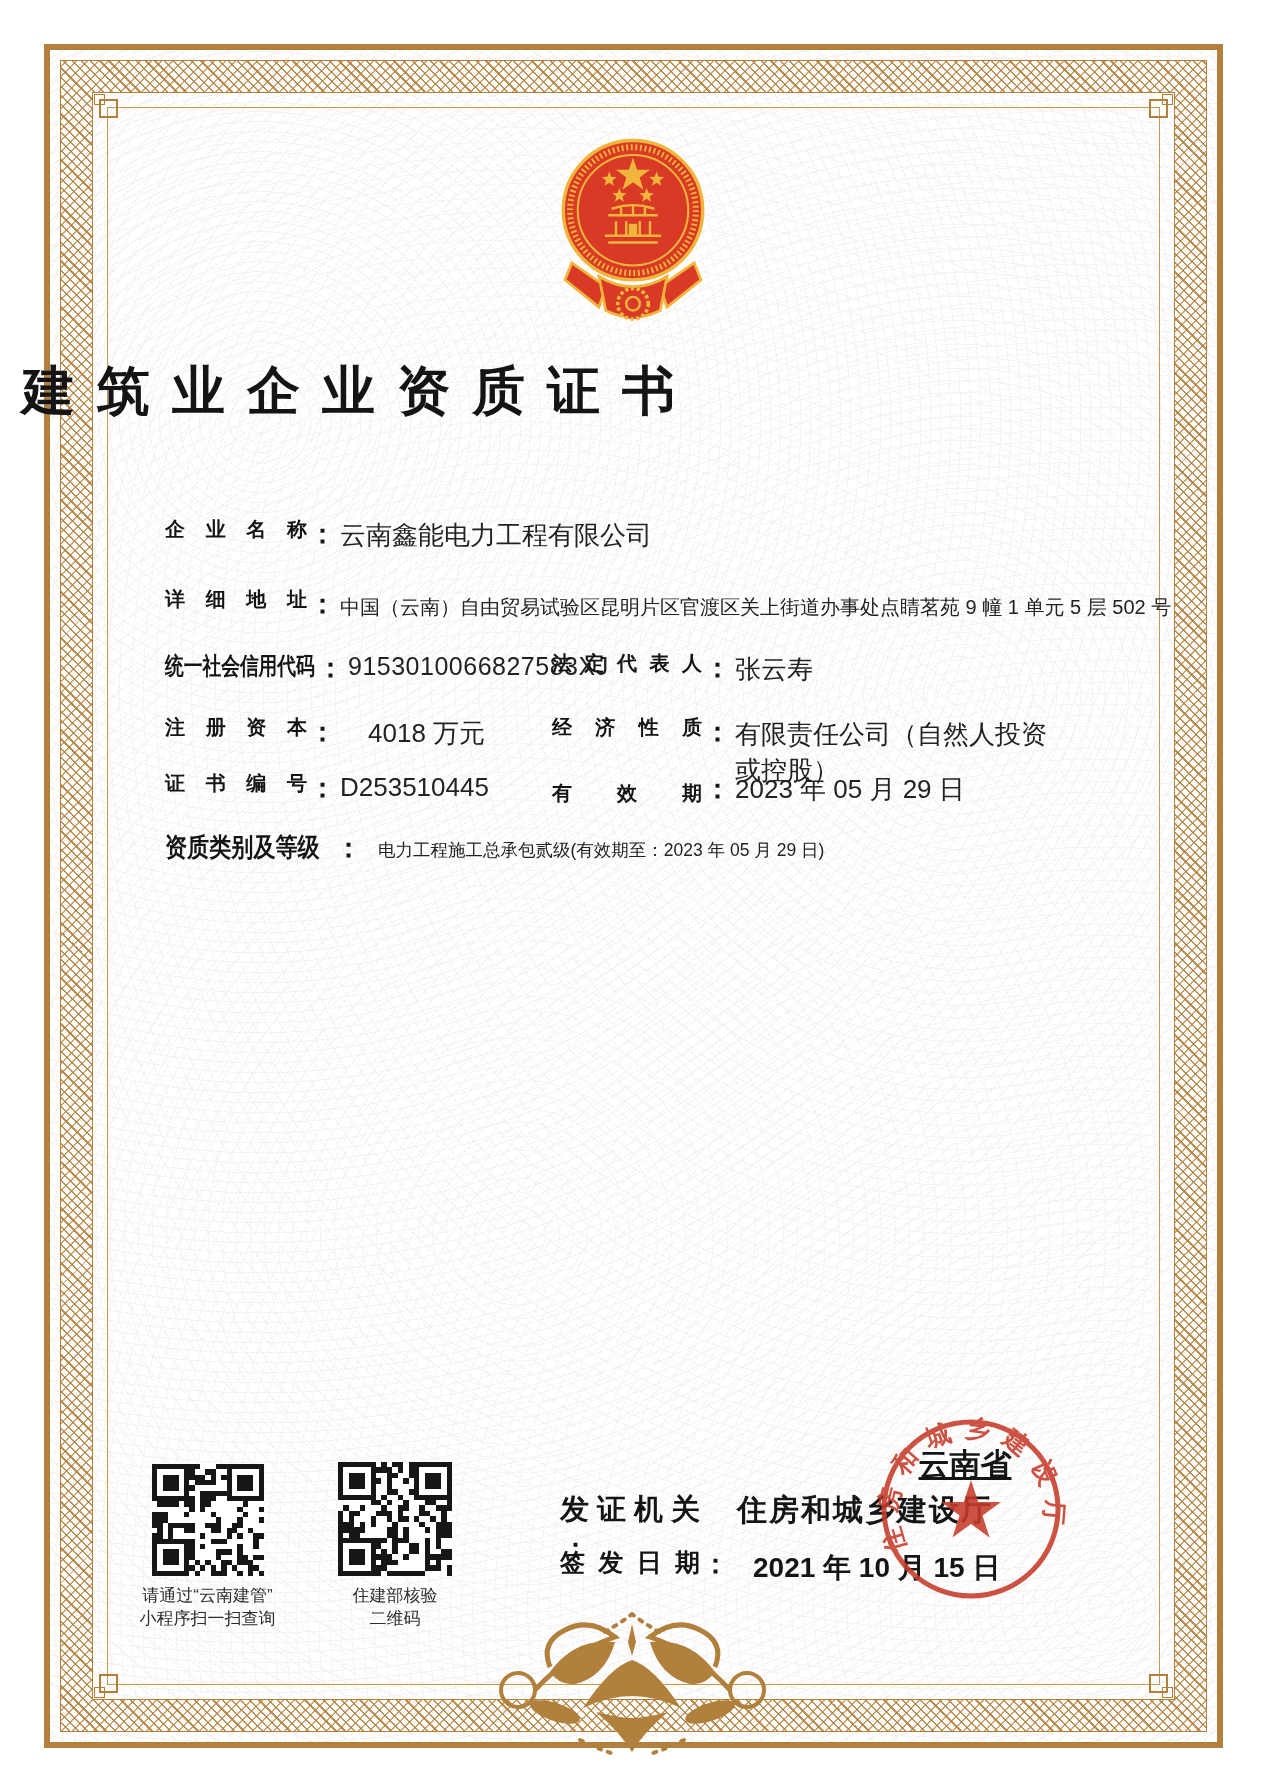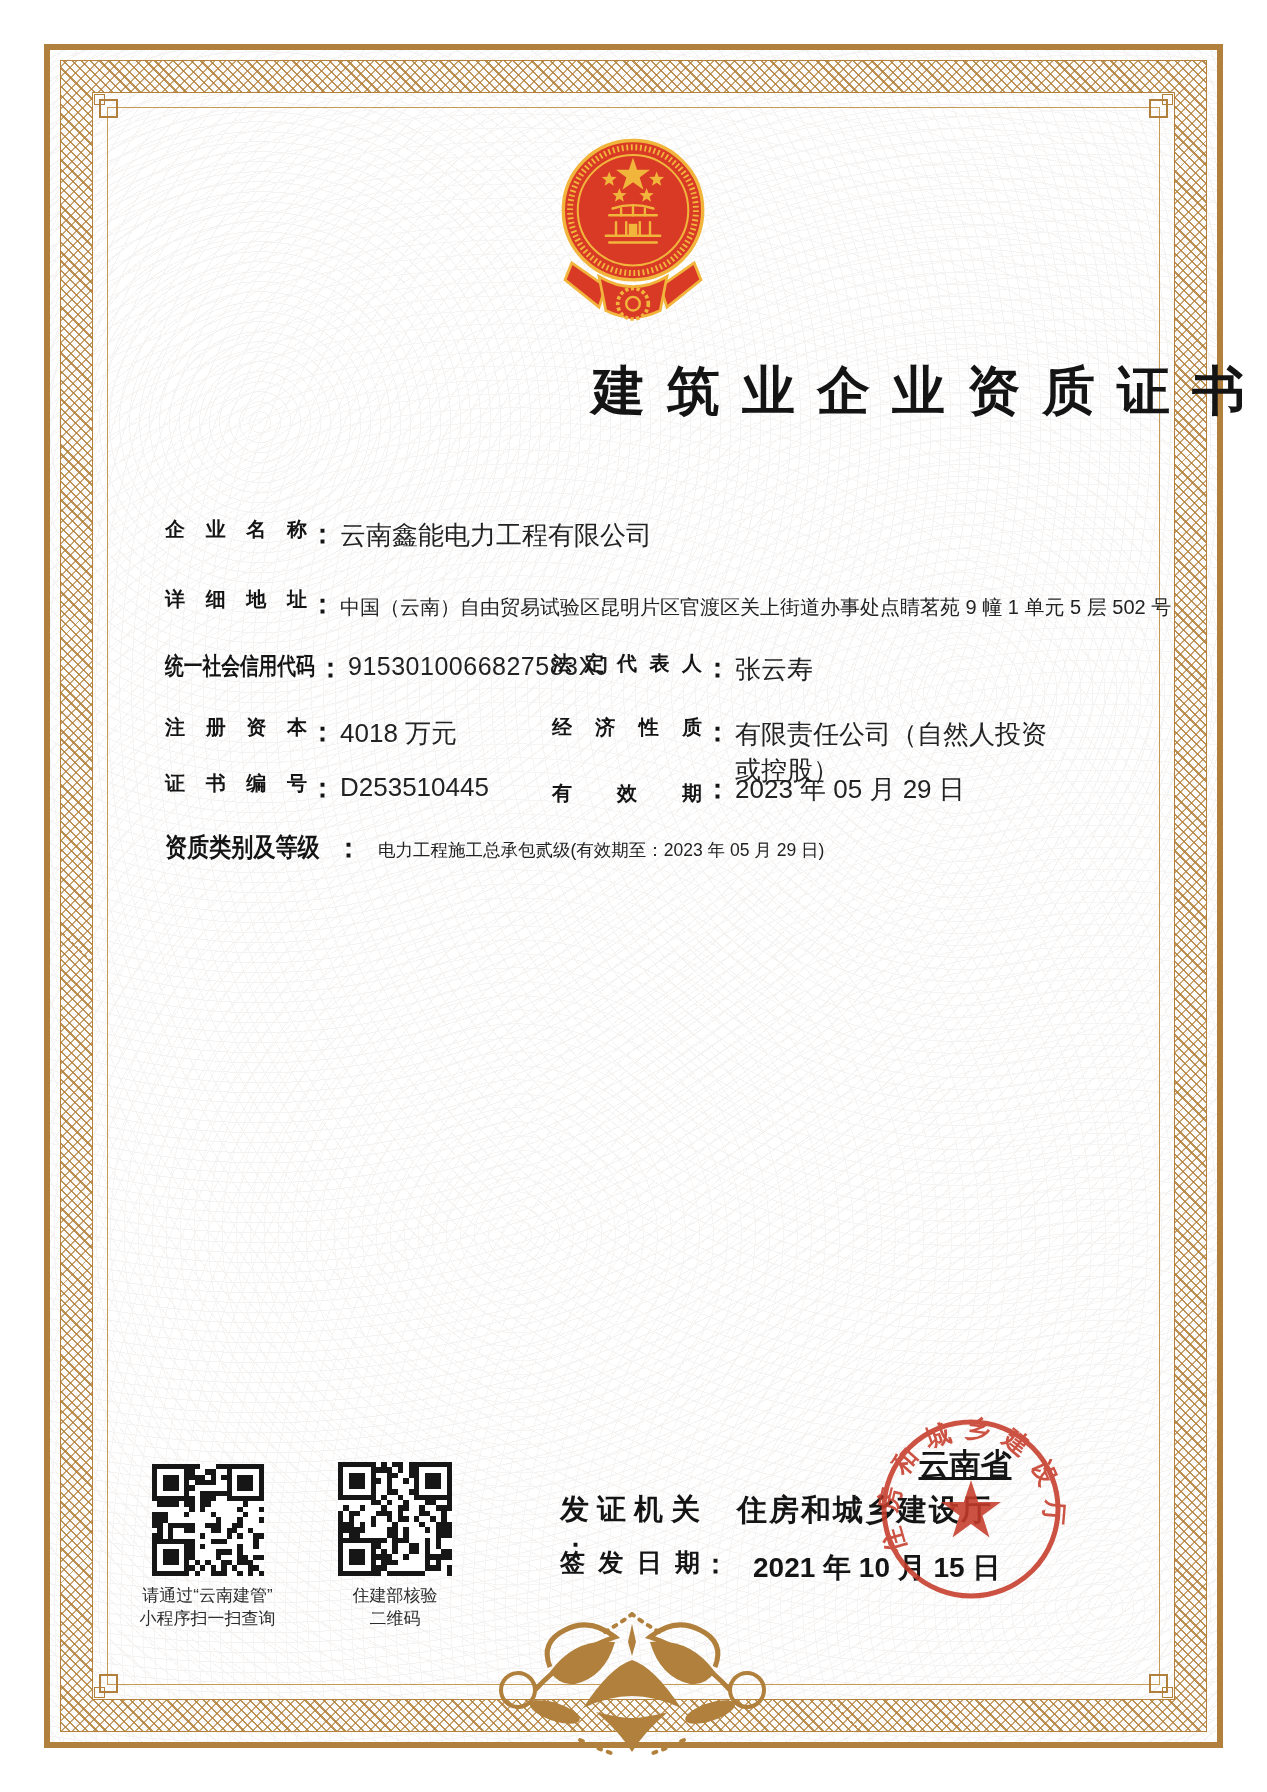--- a/index.html
+++ b/index.html
@@ -28,21 +28,21 @@
   .band-edge-inner{position:absolute;inset:92px;border:1.5px solid #b5813a;}
   .line-inner{position:absolute;inset:107px;border:1px solid #c49a55;}
   .corner-sq{position:absolute;width:15px;height:15px;border:2px solid #b0803c;background:transparent;}
   .corner-sq::before{content:"";position:absolute;width:9px;height:9px;border:1.5px solid #b0803c;}
   .sq-tl{left:99px;top:99px;}  .sq-tl::before{left:-7px;top:-7px;}
   .sq-tr{right:99px;top:99px;} .sq-tr::before{right:-7px;top:-7px;}
   .sq-bl{left:99px;bottom:99px;} .sq-bl::before{left:-7px;bottom:-7px;}
   .sq-br{right:99px;bottom:99px;} .sq-br::before{right:-7px;bottom:-7px;}
   
   .title{
-    position:absolute;top:356px;left:0;width:100%;text-align:right;
+    position:absolute;top:356px;left:0;width:100%;text-align:left;
     font-size:53px;font-weight:bold;letter-spacing:22px;text-indent:22px;color:#141414;
   }
   
   .row{position:absolute;display:flex;align-items:flex-start;white-space:nowrap;}
   .lbl{display:inline-block;font-weight:bold;font-size:20px;color:#141414;
        text-align:justify;text-align-last:justify;}
   .w142{width:142px;} .w150{width:150px;} .w140{width:140px;}
   .colon{font-weight:bold;font-size:27px;color:#141414;padding:0 4px 0 2px;}
   .val{font-size:26px;color:#222;}
   .cond{display:inline-block;position:relative;height:34px;}
@@ -149,21 +149,21 @@
 </div>
 <div class="row" style="left:552px;top:650px;">
   <span class="lbl w150">法定代表人</span>
     <span class="colon">：</span>
   <span class="val" style="padding-top:2px;">张云寿</span>
 </div>
 
 <div class="row" style="left:165px;top:714px;">
   <span class="lbl w142">注册资本</span>
     <span class="colon">：</span>
-  <span class="val" style="padding-top:2px;">4018 万元</span>
+  <span class="val" style="padding-top:2px;margin-left:28px;">4018 万元</span>
 </div>
 <div class="row" style="left:552px;top:714px;">
   <span class="lbl w150">经济性质</span>
     <span class="colon">：</span>
   <span class="val" style="padding-top:2px;width:330px;white-space:normal;line-height:36px;">有限责任公司（自然人投资或控股）</span>
 </div>
 
 <div class="row" style="left:165px;top:770px;">
   <span class="lbl w142">证书编号</span>
     <span class="colon">：</span>

